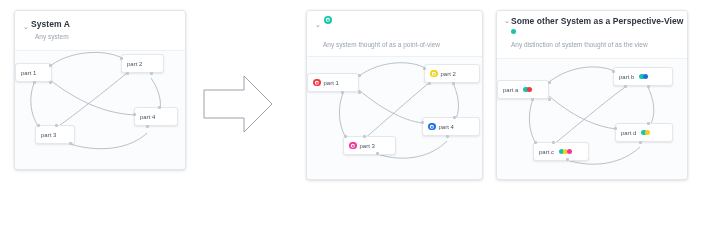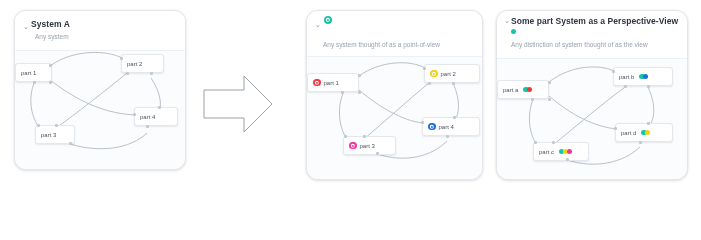--- a/index.html
+++ b/index.html
@@ -16,21 +16,21 @@
     width: 701px;
     height: 219px;
     background: #ffffff;
   }
 
   
   .panel {
     position: absolute;
     background: #ffffff;
     border: 1px solid #e3e6ea;
-    border-radius: 12px;
+    border-radius: 4px;
     box-shadow: 0 1px 3px rgba(30,40,60,0.13), 0 0 0 0.5px rgba(30,40,60,0.04);
     overflow: hidden;
     box-sizing: border-box;
   }
   .panel-header {
     position: relative;
     box-sizing: border-box;
     background: #ffffff;
   }
   .panel-body {
@@ -249,21 +249,21 @@
       </div>
       <span class="port" style="left:114px; top:64px;"></span>
       <span class="port" style="left:146px; top:59px;"></span>
       <span class="port" style="left:139px; top:78px;"></span>
     </div>
   </div>
 
   <div class="panel" id="panel-3" style="left:496px; top:10px; width:192px; height:170px;">
     <div class="panel-header" style="height:47px;">
       <span class="caret" style="left:7px; top:6px;">⌄</span>
-      <div class="title" style="left:14px; top:5px; font-size:8.5px;">Some part System as a Perspective-View</div>
+      <div class="title" style="left:14px; top:5px; font-size:8.5px;">Some other System as a Perspective-View</div>
       <span class="hdr-dot" id="hdr-dot-3" style="left: 14px; top: 18px; background: rgb(24, 197, 169);"></span>
       <div class="subtitle" style="left:14px; top:30px; font-size:6.5px;">Any distinction of system thought of as the view</div>
     </div>
 
     <div class="panel-body" style="top:47px;">
 
       <svg class="edges" width="192" height="123" viewBox="0 0 192 123">
         <path d="M52,23 C74,6 102,5 117,12"></path>
         <path d="M52,37 C74,56 98,68 120,70"></path>
         <path d="M128,28 C104,46 78,68 56,86"></path>

